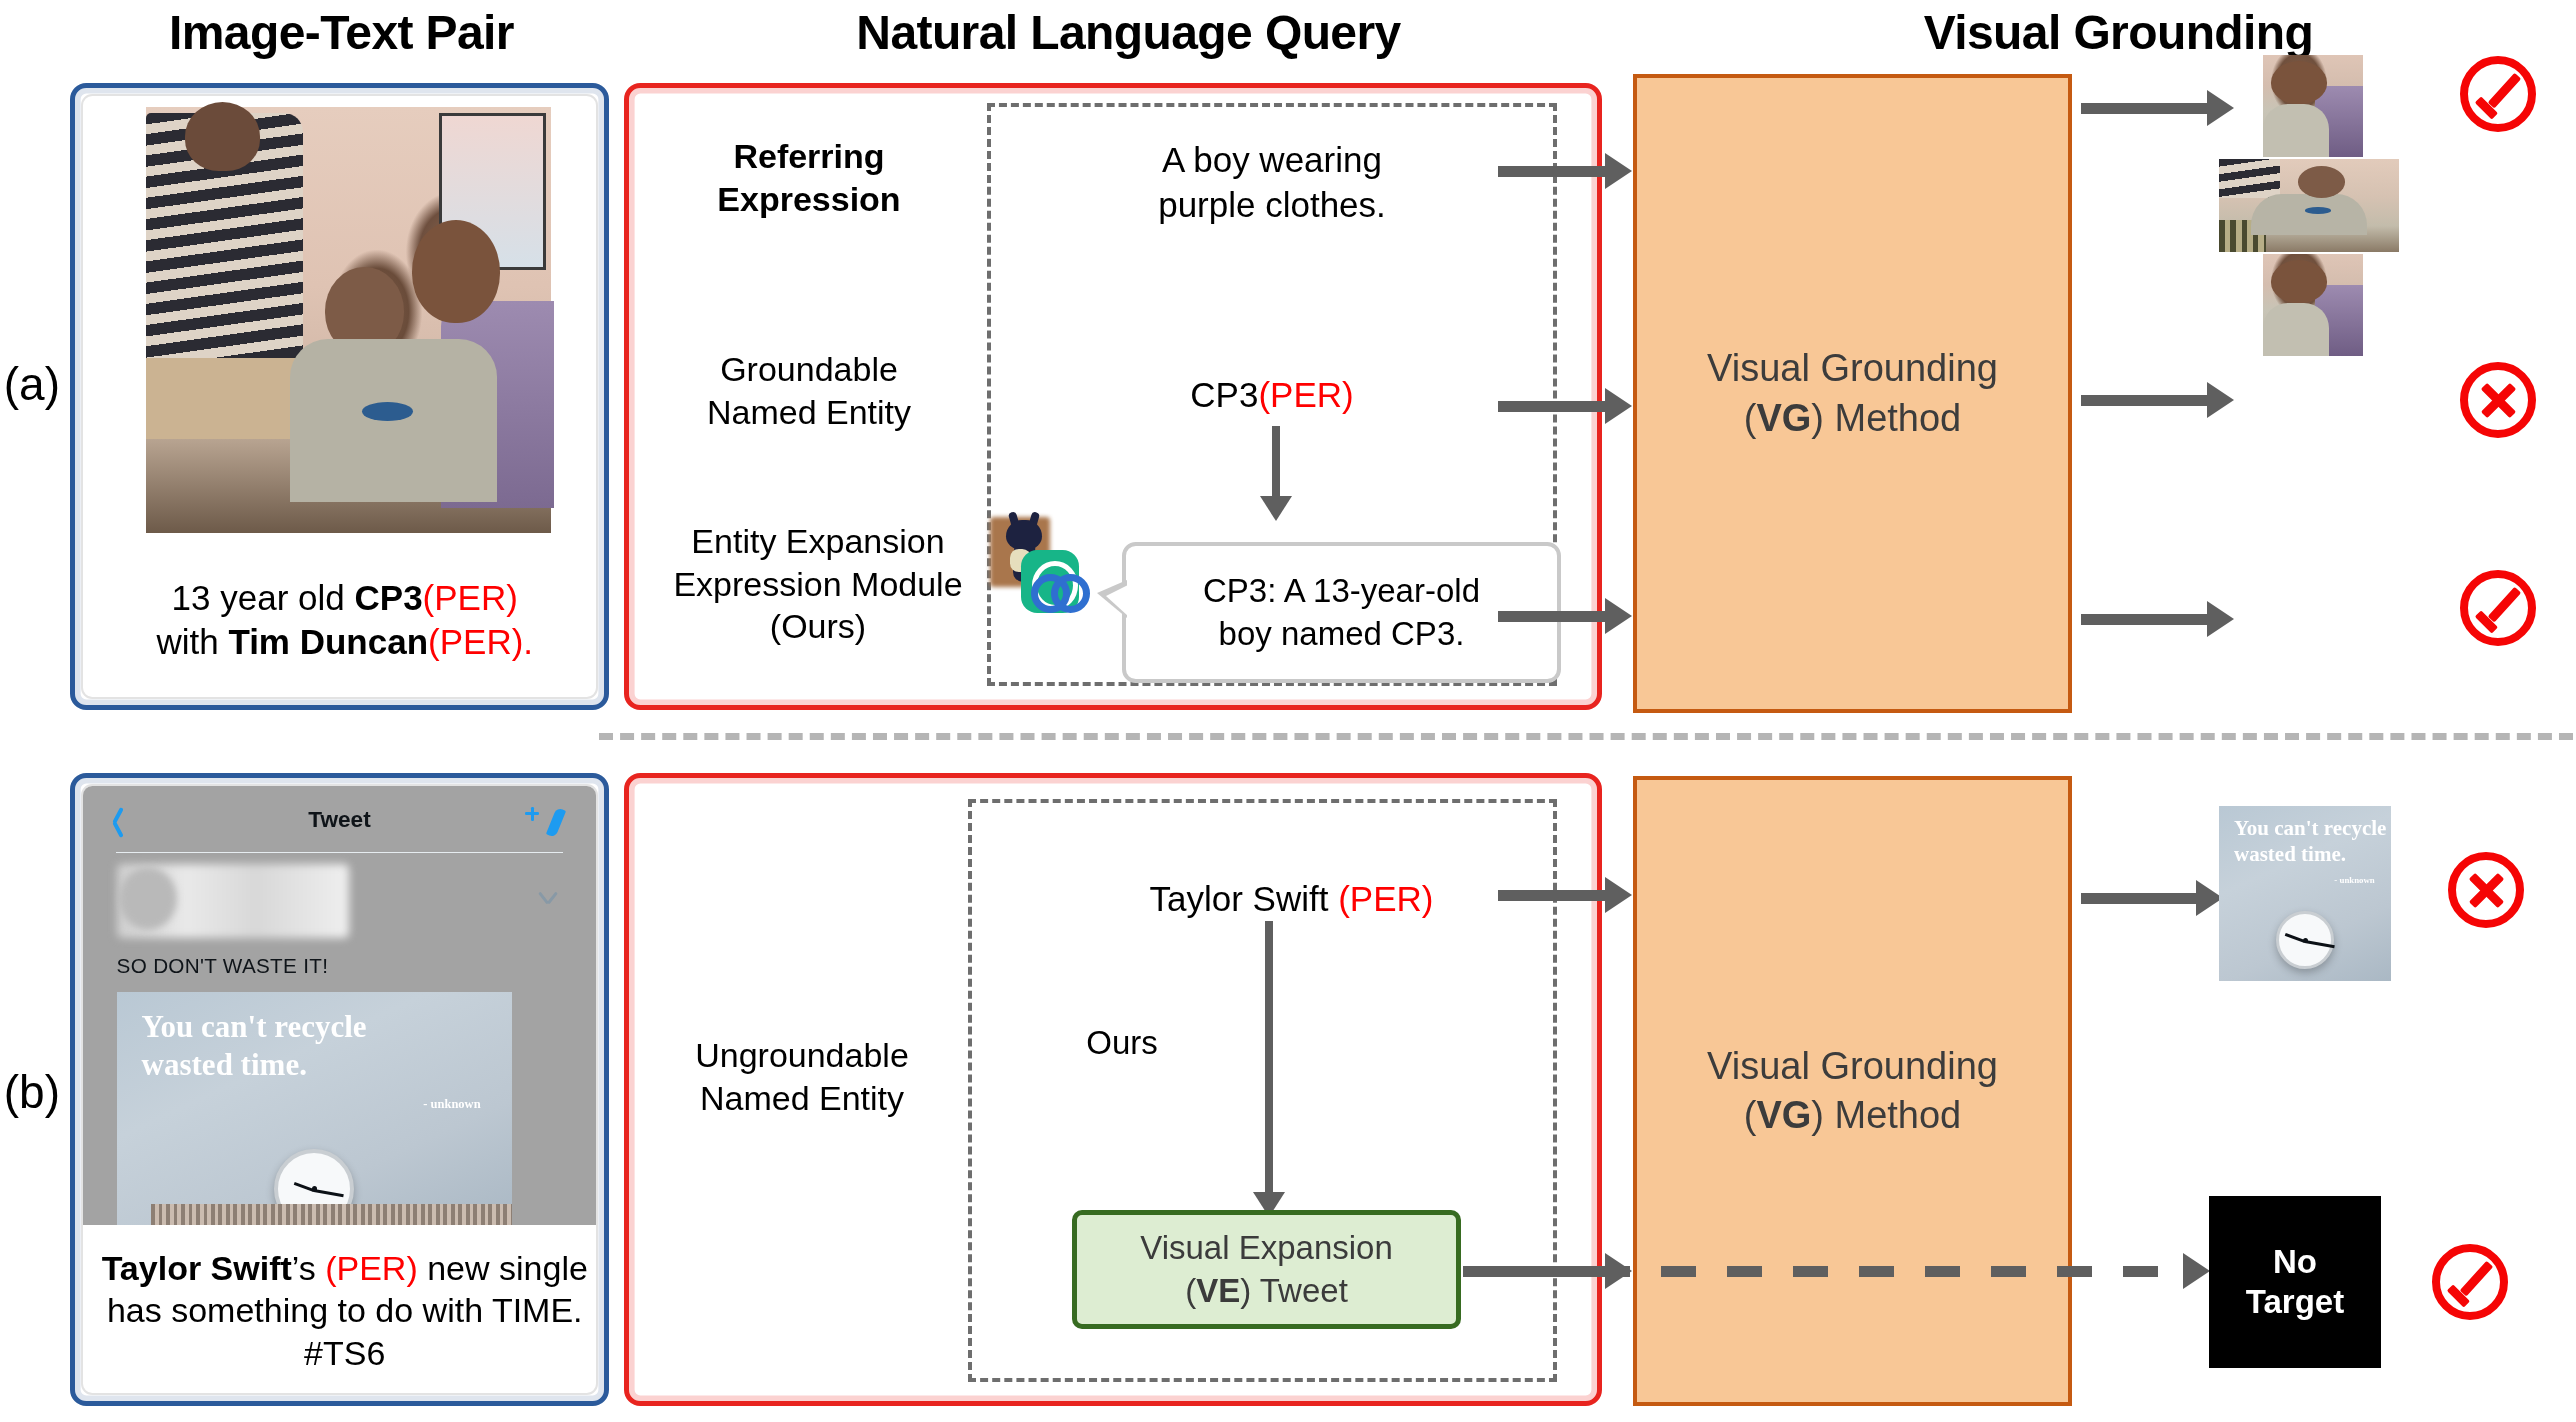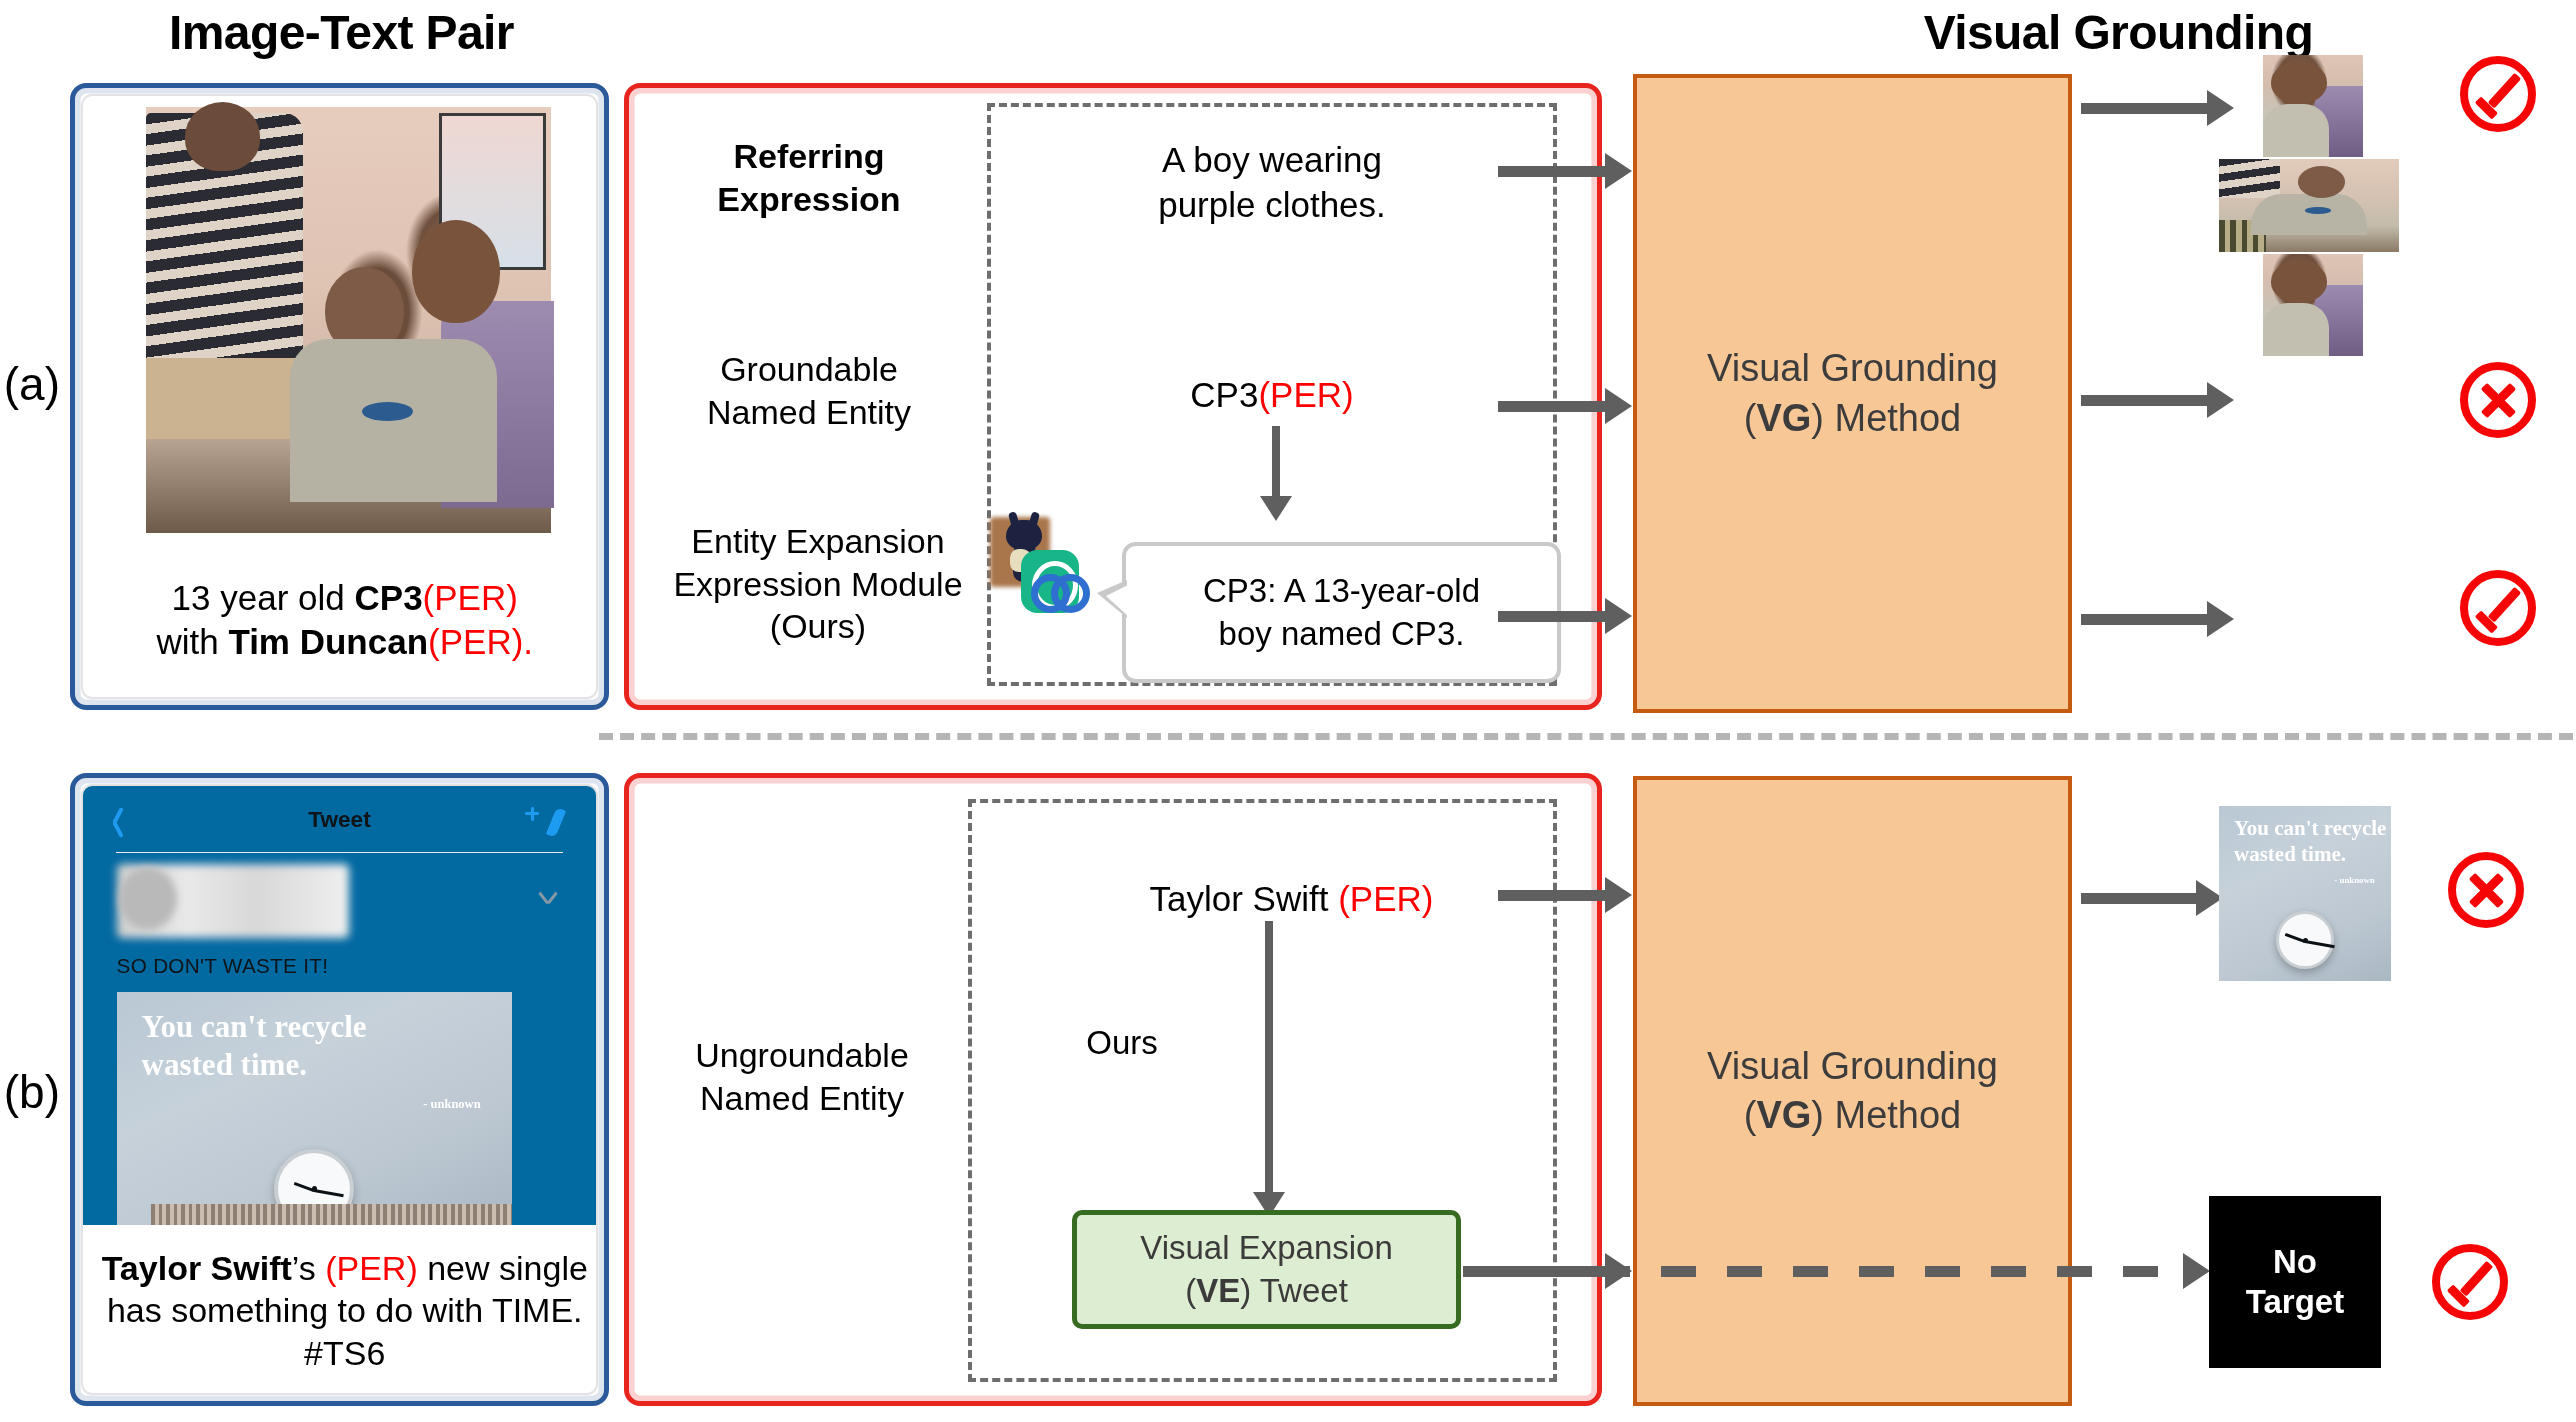--- a/index.html
+++ b/index.html
@@ -75,21 +75,21 @@
   .cap {
     position:absolute; left:12.5px; right:2px;
     font-size:35px; line-height:1.26; text-align:center; color:#000;margin-top:16px;
   }
   #cap-a { top:464px; }
   #cap-b { top:445px; font-size:34px; line-height:1.26; }
   .per { color:#ff0000; }
   .bold { font-weight:bold; }
 
   
-  .tweet { position:absolute; left:0; top:0; width:100%; height:439px; background:#0369a1; }
+  .tweet { position:absolute; left:0; top:0; width:100%; height:439px; background:#a3a3a3; }
   .tweet-bar { position:absolute; left:0; top:11.3px; width:100%; height:49px; }
   .tweet-back { position:absolute; left:30px; top:10px; width:16.3px; height:29px; }
   .tweet-back:before, .tweet-back:after {
     content:""; position:absolute; left:3.8px; width:3.8px; height:17px; background:#1d9bf0; border-radius:1.9px;
   }
   .tweet-back:before { top:0; transform:rotate(28deg); }
   .tweet-back:after  { top:13.8px; transform:rotate(-28deg); }
   .tweet-title {
     position:absolute; left:0; right:0; top:10px; text-align:center;
     font-size:22.6px; font-weight:bold; color:#0f1419;
@@ -325,20 +325,21 @@
   #row-sep {
     position:absolute; left:599px; top:733px; width:1974px; height:0;
     border-top:7.5px dashed #b5b5b5;
   }
 </style>
 </head>
 <body>
 
 <div class="col-headers">
   <div class="col-header" id="hdr-pair">Image-Text Pair</div>
+  <div class="col-header" id="hdr-query">Natural Language Query</div>
   <div class="col-header" id="hdr-vg">Visual Grounding</div>
 </div>
 
 <div class="row-letter" id="letter-a">(a)</div>
 <div class="row-letter" id="letter-b">(b)</div>
 
 <div class="card blue" id="card-a-left">
   <div class="card-inner">
     <div class="photo-a">
       <div class="frame"></div>

